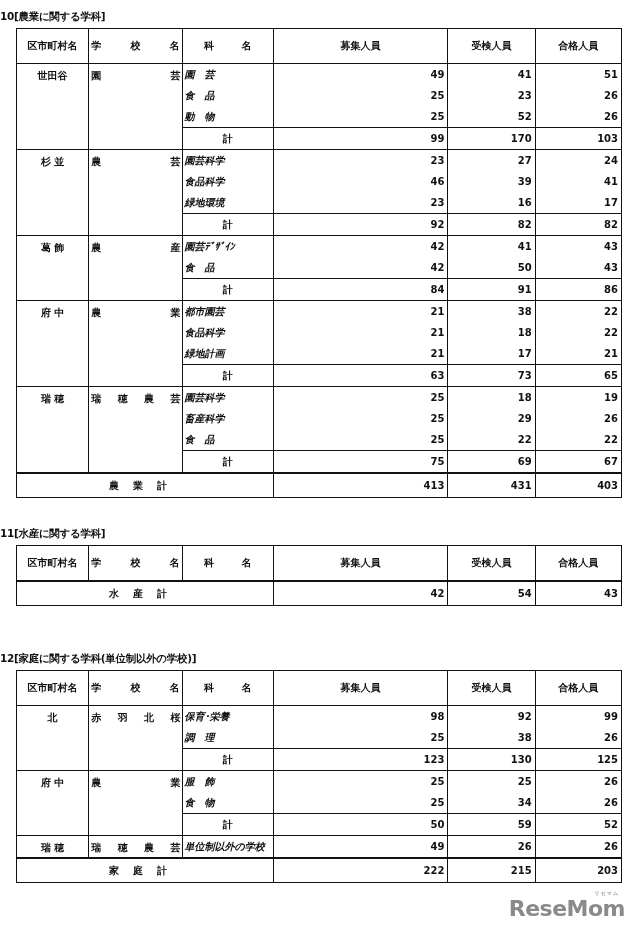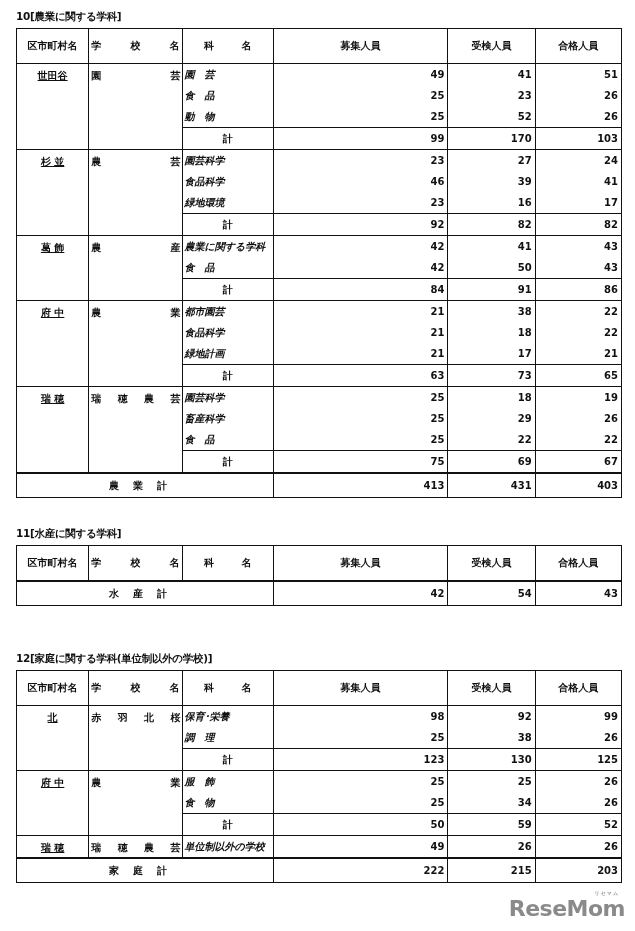--- a/index.html
+++ b/index.html
@@ -1,28 +1,28 @@
 <!DOCTYPE html>
 <html><head>
 <meta charset="utf-8">
 <style>
   html, body { margin:0; padding:0; background:#ffffff; }
   body { width:635px; height:931px; position:relative; overflow:hidden;
          font-family:"DejaVu Sans", "Liberation Sans", sans-serif; color:#111; }
-  .section-title { position:absolute; left:16px; font-size:10.5px; font-weight:bold; letter-spacing:-0.3px; }
+  .section-title { position:absolute; left:0; font-size:10.5px; font-weight:bold; letter-spacing:-0.3px; }
   table.t { position:absolute; left:16px; border-collapse:collapse; table-layout:fixed; width:606px; }
   table.t td, table.t th { border:1.5px solid #111; padding:0; font-size:10px; font-weight:bold; overflow:hidden; white-space:nowrap; }
   table.t th { height:34px; text-align:center; font-weight:bold; }
   .c-muni { width:72px; }
   .c-school { width:93px; }
   .c-dept { width:91px; }
   .c-rec { width:174px; }
   .c-app { width:87px; }
   .c-pass { width:86px; }
-  .muni { text-align:center; vertical-align:top; padding-top:5px !important;text-decoration:underline; }
+  .muni { text-align:center; vertical-align:top; padding-top:5px !important; }
   .school { vertical-align:top; padding-top:5px !important; }
   .school-inner { display:flex; justify-content:space-between; padding:0 1px 0 2px; }
   .dept { height:21px; padding-left:2px !important;font-style:italic; }
   .num { text-align:right; padding-right:3px !important; height:21px; }
   .total-lbl { text-align:center; height:21px; }
   .grand-lbl { text-align:center; height:23px; letter-spacing:14px; }
   th.school-h .school-inner { padding:0 2px; }
   .dept-h { letter-spacing:12px; padding-left:12px !important; }
   .logo { position:absolute; right:10px; bottom:10px; font-size:22px; font-weight:bold; color:#8a8a8a; font-family:"DejaVu Sans", sans-serif; letter-spacing:-0.5px; }
   .logo small { position:absolute; right:6px; top:-6px; font-size:5px; letter-spacing:1px; color:#9a9a9a; }
@@ -119,21 +119,21 @@
           <td class="num">82</td>
         </tr>
         <tr>
           <td class="muni" rowspan="3">葛 飾</td>
           <td class="school" rowspan="3">
             <div class="school-inner">
               <span>農</span>
               <span>産</span>
             </div>
           </td>
-          <td class="dept" style="border-bottom:none;">農業に関する学科</td>
+          <td class="dept" style="border-bottom:none;">園芸ﾃﾞｻﾞｲﾝ</td>
           <td class="num" style="border-bottom:none;">42</td>
           <td class="num" style="border-bottom:none;">41</td>
           <td class="num" style="border-bottom:none;">43</td>
         </tr>
         <tr>
           <td class="dept" style="border-top:none;">食　品</td>
           <td class="num" style="border-top:none;">42</td>
           <td class="num" style="border-top:none;">50</td>
           <td class="num" style="border-top:none;">43</td>
         </tr>

